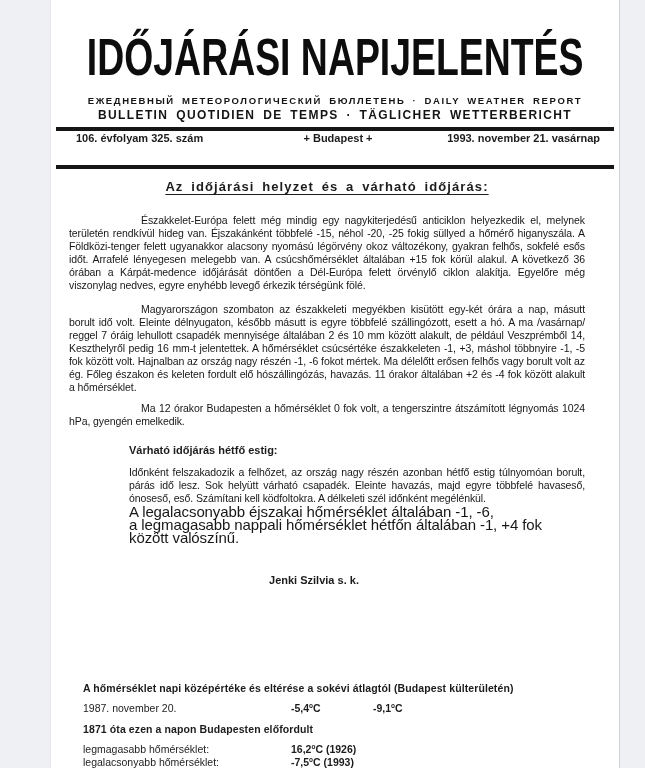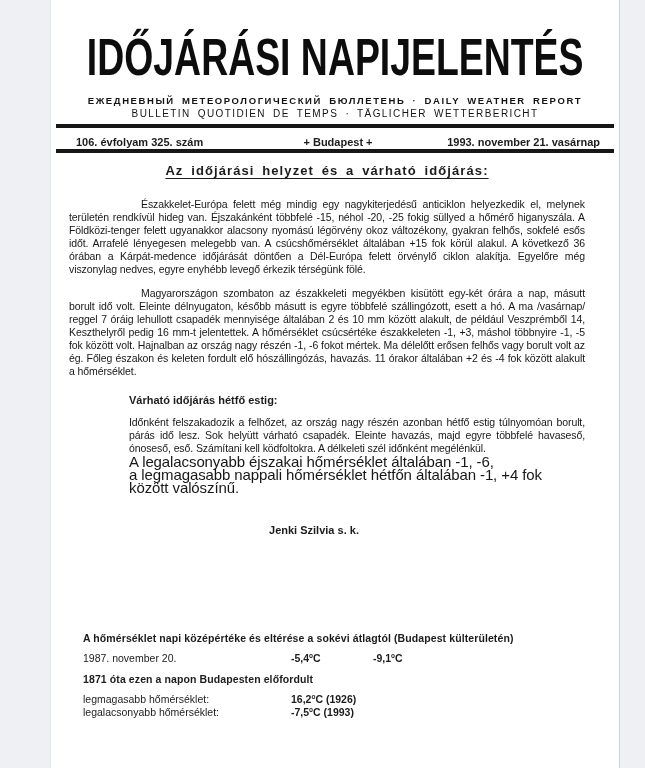--- a/index.html
+++ b/index.html
@@ -24,30 +24,30 @@
   .masthead-title {
     font-weight:bold; font-size:44px; line-height:44px;
     white-space:nowrap; letter-spacing:0px; color:#0d0d0d;
     transform:scale(0.85,1.18); transform-origin:50% 60%;
   }
   .subtitle1 {
     margin-top:15px; font-weight:bold; font-size:9.5px;
     letter-spacing:1.6px; word-spacing:3px; white-space:nowrap; color:#141414;
   }
   .subtitle2 {
-    margin-top:2px; font-weight:normal; font-size:10px;
+    margin-top:2px; font-weight:bold; font-size:12px;
     letter-spacing:1.4px; word-spacing:3px; white-space:nowrap; color:#141414;
   }
   
   .rules-block { margin:5px 5px 0 5px; }
   .rule-double { height:3px; border-top:2px solid #161616; border-bottom:2px solid #161616; }
   .issue-row {
-    display:flex; align-items:flex-end;
+    display:flex; align-items:flex-start;
     font-weight:bold; font-size:11px;
-    padding:1px 14px 1px 20px; height:21px;
+    padding:1px 14px 1px 20px; height:34px;
   }
   .issue-left  { flex:1; text-align:left; }
   .issue-center{ flex:0 0 auto; text-align:center; }
   .issue-right { flex:1; text-align:right; }
   
   .content { padding:0 34px 0 18px; }
   .section-title {
     margin-top:10px; text-align:center;
     font-weight:bold; font-size:13px; letter-spacing:1.1px; word-spacing:3px;
     text-decoration:underline; text-underline-offset:3px; text-decoration-thickness:1px;
@@ -101,20 +101,21 @@
     </div>
     <div class="rule-double"></div>
   </div>
 
   <div class="content">
 
     <div class="section-title">Az időjárási helyzet és a várható időjárás:</div>
 
     <p class="para para-1">Északkelet-Európa felett még mindig egy nagykiterjedésű anticiklon helyezkedik el, melynek területén rendkívül hideg van. Éjszakánként többfelé -15, néhol -20, -25 fokig süllyed a hőmérő higanyszála. A Földközi-tenger felett ugyanakkor alacsony nyomású légörvény okoz változékony, gyakran felhős, sokfelé esős időt. Arrafelé lényegesen melegebb van. A csúcshőmérséklet általában +15 fok körül alakul. A következő 36 órában a Kárpát-medence időjárását döntően a Dél-Európa felett örvénylő ciklon alakítja. Egyelőre még viszonylag nedves, egyre enyhébb levegő érkezik térségünk fölé.</p>
     <p class="para para-2">Magyarországon szombaton az északkeleti megyékben kisütött egy-két órára a nap, másutt borult idő volt. Eleinte délnyugaton, később másutt is egyre többfelé szállingózott, esett a hó. A ma /vasárnap/ reggel 7 óráig lehullott csapadék mennyisége általában 2 és 10 mm között alakult, de például Veszprémből 14, Keszthelyről pedig 16 mm-t jelentettek. A hőmérséklet csúcsértéke északkeleten -1, +3, máshol többnyire -1, -5 fok között volt. Hajnalban az ország nagy részén -1, -6 fokot mértek. Ma délelőtt erősen felhős vagy borult volt az ég. Főleg északon és keleten fordult elő hószállingózás, havazás. 11 órakor általában +2 és -4 fok között alakult a hőmérséklet.</p>
+    <p class="para para-3">Ma 12 órakor Budapesten a hőmérséklet 0 fok volt, a tengerszintre átszámított légnyomás 1024 hPa, gyengén emelkedik.</p>
 
     <div class="forecast">
       <div class="forecast-heading">Várható időjárás hétfő estig:</div>
       <p class="forecast-body">Időnként felszakadozik a felhőzet, az ország nagy részén azonban hétfő estig túlnyomóan borult, párás idő lesz. Sok helyütt várható csapadék. Eleinte havazás, majd egyre többfelé havaseső, ónoseső, eső. Számítani kell ködfoltokra. A délkeleti szél időnként megélénkül.</p>
       <div class="forecast-line">A legalacsonyabb éjszakai hőmérséklet általában -1, -6,</div>
       <div class="forecast-line">a legmagasabb nappali hőmérséklet hétfőn általában -1, +4 fok között valószínű.</div>
     </div>
 
     <div class="signature">Jenki Szilvia s. k.</div>
 

